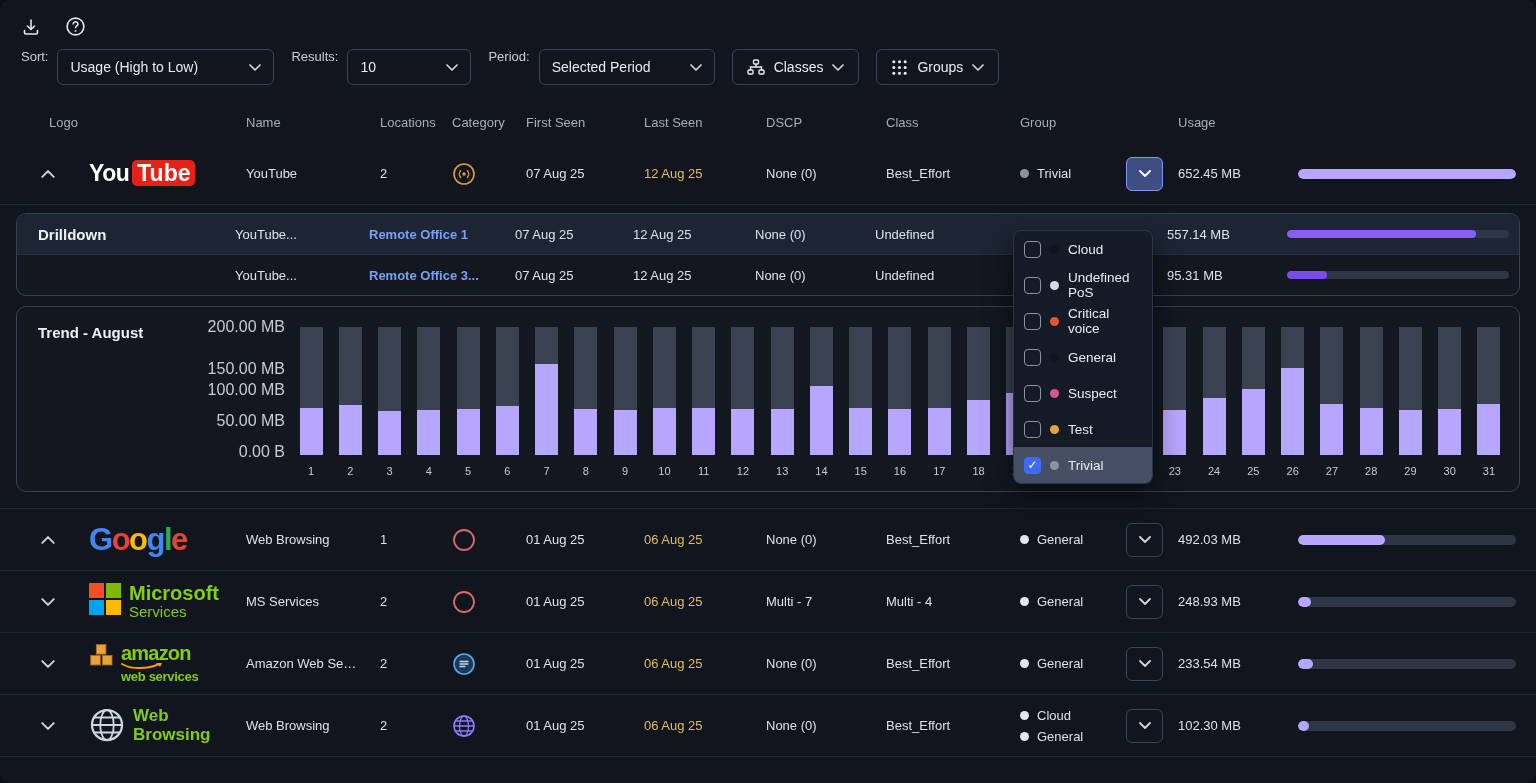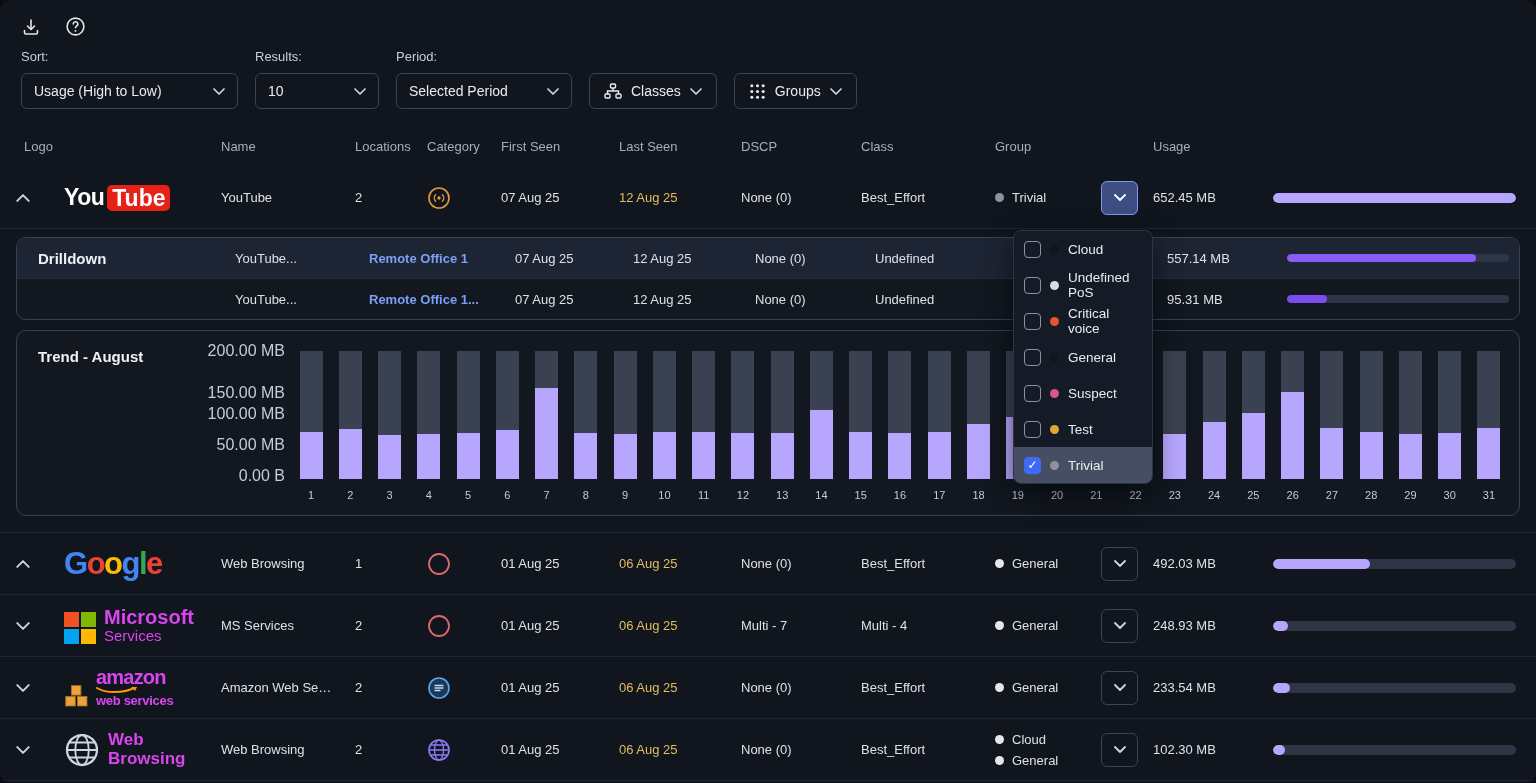--- a/index.html
+++ b/index.html
@@ -6,43 +6,43 @@
   .app{position:relative;width:1536px;height:783px;background:#10151e;color:#dde1e8;overflow:hidden;border-radius:10px;}
 
   
   .topbar{display:flex;justify-content:space-between;align-items:center;padding:16px 26px 0 21px;}
   .topbar h1{font-size:19px;font-weight:700;margin:0;color:#f3f5f9;letter-spacing:.2px;}
   .topbar-icons{display:flex;gap:24px;align-items:center;}
   .icon-btn{background:none;border:none;color:#e3e7ee;cursor:pointer;padding:0;display:flex;}
 
   
   .filters{display:flex;align-items:flex-end;gap:17px;padding:12px 0 0 21px;}
-  .filter-group{display:flex;flex-direction:column;gap:9px;}
+  .filter-group{display:flex;gap:9px;}
   .flabel{font-size:13px;color:#c9ced7;}
   .select{height:36px;border:1px solid #3a4254;border-radius:6px;display:flex;align-items:center;justify-content:space-between;gap:10px;padding:0 12px;font-size:14px;color:#e8ebf0;background:transparent;cursor:pointer;box-sizing:border-box;}
   .sel-sort{width:217px;}.sel-results{width:124px;}.sel-period{width:176px;}
   .pill{height:36px;border:1px solid #3a4254;border-radius:6px;background:transparent;color:#e8ebf0;display:flex;align-items:center;gap:9px;padding:0 14px;font-size:14px;cursor:pointer;box-sizing:border-box;}
   .cv{flex:none;color:#cfd4de;}
 
   
   .grid-row{display:grid;grid-template-columns:40px 158px 134px 72px 74px 118px 122px 120px 134px 168px 118px 1fr;align-items:center;}
-  .rowpad{padding-left:3px;padding-right:20px;}
+  .rowpad{padding-left:28px;padding-right:20px;}
   .thead{margin-top:30px;padding-bottom:13px;font-size:13px;color:#a7adba;}
   .th{padding-left:20px;}
   .th-logo{grid-column:1/3;padding-left:21px;}
   .th-usage{padding-left:10px;}
   .trow{height:61px;border-bottom:1px solid #1e2533;font-size:13px;}
   .rows-after{margin-top:16px;border-top:1px solid #1e2533;}
   .chev{display:flex;justify-content:center;align-items:center;color:#cdd3df;cursor:pointer;background:none;border:none;padding:0;}
   .chev svg{display:block;}
   .chev.up svg{transform:rotate(180deg);}
   .cell{padding-left:20px;white-space:nowrap;overflow:hidden;text-overflow:ellipsis;}
   .amber{color:var(--amber,#e2bd5e);}
   .cat{padding-left:20px;display:flex;align-items:center;}
-  .logo{display:flex;align-items:flex-end;padding-left:21px;gap:8px;overflow:hidden;}
+  .logo{display:flex;align-items:flex-start;padding-left:21px;gap:8px;overflow:hidden;}
   .groupcell{display:flex;align-items:center;justify-content:space-between;padding-left:20px;}
   .groupstack{display:flex;flex-direction:column;gap:6px;}
   .groupline{display:flex;align-items:center;gap:8px;white-space:nowrap;}
   .dot{width:9px;height:9px;border-radius:50%;flex:none;background:#9aa0ab;}
   .dd{width:37px;height:34px;border:1px solid #3a4254;border-radius:6px;background:transparent;color:#cfd4de;display:flex;align-items:center;justify-content:center;cursor:pointer;margin-right:5px;flex:none;}
   .dd.open{background:var(--open-dd-bg,#3e4d82);border-color:var(--open-dd-border,#8196f2);color:#fff;}
   .usagecell{padding-left:10px;}
   .barcell{padding-left:12px;}
   .bartrack{height:10px;border-radius:5px;background:var(--bar-track,#2e3545);overflow:hidden;}
   .bartrack.sm{height:8px;border-radius:4px;}
@@ -79,21 +79,21 @@
   .checkbox{width:17px;height:17px;border:1.5px solid #8a93a3;border-radius:4px;box-sizing:border-box;flex:none;display:flex;align-items:center;justify-content:center;font-size:12px;color:#fff;line-height:1;}
   .checkbox.checked{background:var(--selection-blue,#3f6af5);border-color:var(--selection-blue,#3f6af5);}
   .mdot{width:9px;height:9px;border-radius:50%;flex:none;}
 
   
   .yt-you{font-size:23px;font-weight:700;color:#fff;letter-spacing:-0.5px;}
   .yt-tube{font-size:23px;font-weight:700;color:#fff;background:#e62117;border-radius:5px;padding:0 5px;line-height:1.15;}
   .g-letter{font-size:31px;font-weight:700;letter-spacing:-1.5px;}
   .ms-grid{display:grid;grid-template-columns:15px 15px;gap:2px;flex:none;}
   .ms-sq{width:15px;height:15px;}
-  .logo-text{line-height:1.08;color:#d946ef;}
+  .logo-text{line-height:1.08;color:#84cc16;}
   .ms-l1{font-size:20px;font-weight:700;}
   .ms-l2{font-size:15px;}
   .aws-l1{font-size:20px;font-weight:700;letter-spacing:-0.8px;}
   .aws-l2{font-size:13px;font-weight:700;letter-spacing:-0.3px;}
   .wb-l1,.wb-l2{font-size:17px;font-weight:700;}
 </style>
 </head>
 <body>
 
 <div class="app">
@@ -246,21 +246,21 @@
       <span class="cell usagecell">557.14 MB</span>
       <div class="barcell">
           <div class="bartrack sm">
             <div class="barfill fill-d1" style="width: 85%;"></div>
           </div>
         </div>
     </div>
     <div class="drow grid-row">
       <span style="grid-column:1/3"></span>
       <span class="cell">YouTube...</span>
-      <span class="cell loccell"><a class="link">Remote Office 1...</a></span>
+      <span class="cell loccell"><a class="link">Remote Office 3...</a></span>
       <span class="cell">07 Aug 25</span>
       <span class="cell">12 Aug 25</span>
       <span class="cell">None (0)</span>
       <span class="cell">Undefined</span>
       <span></span>
       <span class="cell usagecell">95.31 MB</span>
       <div class="barcell">
           <div class="bartrack sm">
             <div class="barfill fill-d2" style="width: 18%;"></div>
           </div>

